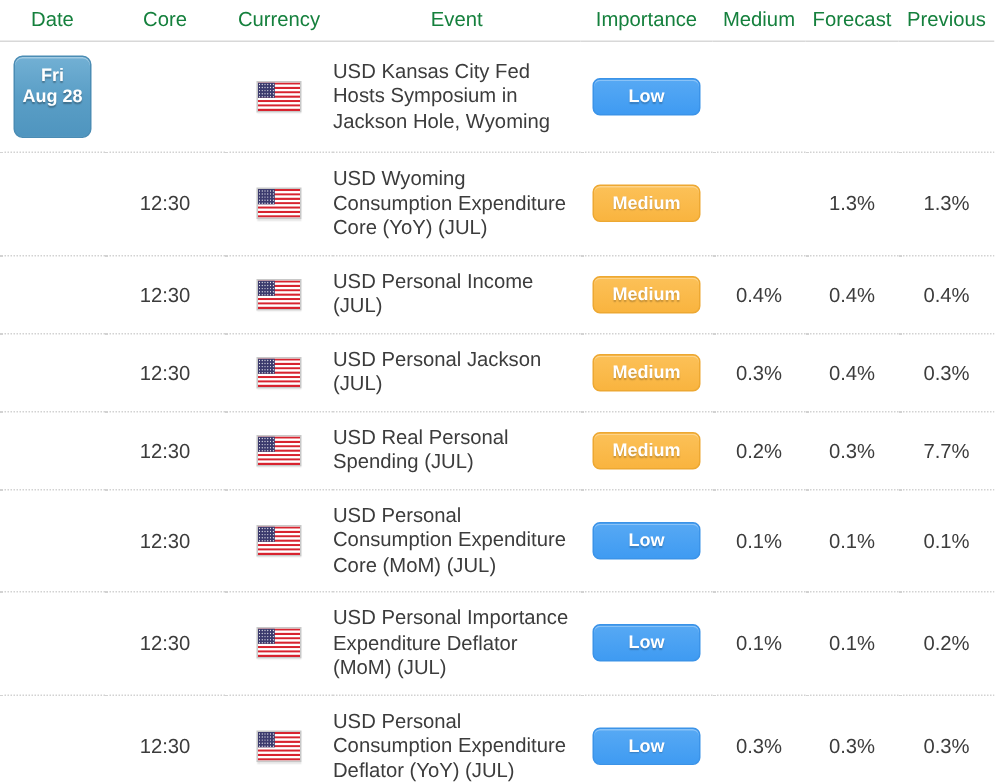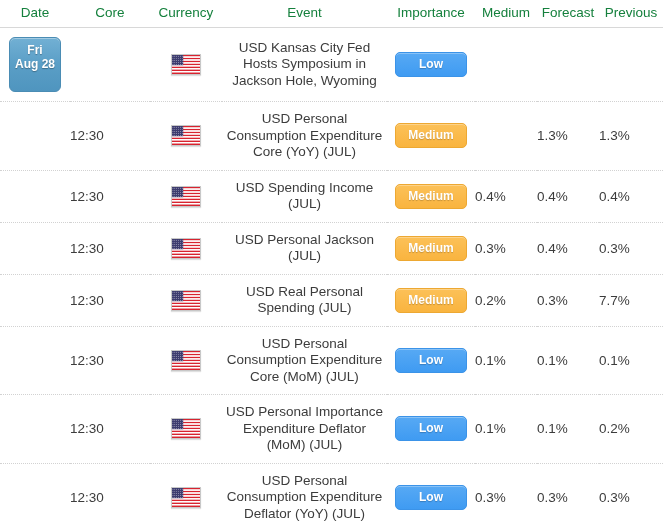--- a/index.html
+++ b/index.html
@@ -46,27 +46,27 @@
   .col-time      { width: 80px; }
   .col-currency  { width: 72px; }
   .col-event     { width: 165px; }
   .col-importance{ width: 88px; }
   .col-actual    { width: 62px; }
   .col-forecast  { width: 62px; }
   .col-previous  { width: 64px; }
 
   
   .c-date      { text-align: center; }
-  .c-time      { padding-right: 6px; }
+  .c-time      { text-align: center; padding-right: 6px; }
   .c-currency  { text-align: center; }
-  .c-event     { text-align: center; padding-left: 14px; line-height: 16.5px; }
+  .c-event     { text-align: left; padding-left: 14px; line-height: 16.5px; }
   .c-importance{ text-align: center; }
   .c-actual,
   .c-forecast,
-  .c-previous  { text-align: left; }
+  .c-previous  { text-align: center; }
 
   
   .date-badge {
     display: inline-block;
     width: 50px;
     padding: 5px 0 20px 0;
     border-radius: 6px;
     background: linear-gradient(to bottom, #72b0d4 0%, #5a9ec6 50%, #4f95bf 100%);
     border: 1px solid #4a8cb4;
     color: #ffffff;
@@ -241,21 +241,21 @@
               <circle cx="6.0600000000000005" cy="5.1" r="0.32" fill="#ffffff"></circle>
               <circle cx="7.78" cy="5.1" r="0.32" fill="#ffffff"></circle>
               <circle cx="9.5" cy="5.1" r="0.32" fill="#ffffff"></circle>
               <circle cx="0.9" cy="6.5" r="0.32" fill="#ffffff"></circle>
               <circle cx="2.62" cy="6.5" r="0.32" fill="#ffffff"></circle>
               <circle cx="4.34" cy="6.5" r="0.32" fill="#ffffff"></circle>
               <circle cx="6.0600000000000005" cy="6.5" r="0.32" fill="#ffffff"></circle>
               <circle cx="7.78" cy="6.5" r="0.32" fill="#ffffff"></circle>
               <circle cx="9.5" cy="6.5" r="0.32" fill="#ffffff"></circle>
             </svg></span></td>
-        <td class="c-event">USD Personal Consumption Expenditure Core (YoY) (JUL)</td>
+        <td class="c-event">USD Wyoming Consumption Expenditure Core (YoY) (JUL)</td>
         <td class="c-importance"><span class="badge badge-medium">Medium</span></td>
         <td class="c-actual val-neutral"></td>
         <td class="c-forecast val-neutral">1.3%</td>
         <td class="c-previous val-neutral">1.3%</td>
       </tr>
       <tr>
         <td class="c-date"></td>
         <td class="c-time">12:30</td>
         <td class="c-currency"><span class="flag"><svg viewBox="0 0 26 13" preserveAspectRatio="none" width="100%" height="100%">
               <rect x="0" y="0" width="26" height="1" fill="#d8232f"></rect>
@@ -296,21 +296,21 @@
               <circle cx="6.0600000000000005" cy="5.1" r="0.32" fill="#ffffff"></circle>
               <circle cx="7.78" cy="5.1" r="0.32" fill="#ffffff"></circle>
               <circle cx="9.5" cy="5.1" r="0.32" fill="#ffffff"></circle>
               <circle cx="0.9" cy="6.5" r="0.32" fill="#ffffff"></circle>
               <circle cx="2.62" cy="6.5" r="0.32" fill="#ffffff"></circle>
               <circle cx="4.34" cy="6.5" r="0.32" fill="#ffffff"></circle>
               <circle cx="6.0600000000000005" cy="6.5" r="0.32" fill="#ffffff"></circle>
               <circle cx="7.78" cy="6.5" r="0.32" fill="#ffffff"></circle>
               <circle cx="9.5" cy="6.5" r="0.32" fill="#ffffff"></circle>
             </svg></span></td>
-        <td class="c-event">USD Spending Income (JUL)</td>
+        <td class="c-event">USD Personal Income (JUL)</td>
         <td class="c-importance"><span class="badge badge-medium">Medium</span></td>
         <td class="c-actual val-neutral">0.4%</td>
         <td class="c-forecast val-neutral">0.4%</td>
         <td class="c-previous val-neutral">0.4%</td>
       </tr>
       <tr>
         <td class="c-date"></td>
         <td class="c-time">12:30</td>
         <td class="c-currency"><span class="flag"><svg viewBox="0 0 26 13" preserveAspectRatio="none" width="100%" height="100%">
               <rect x="0" y="0" width="26" height="1" fill="#d8232f"></rect>

